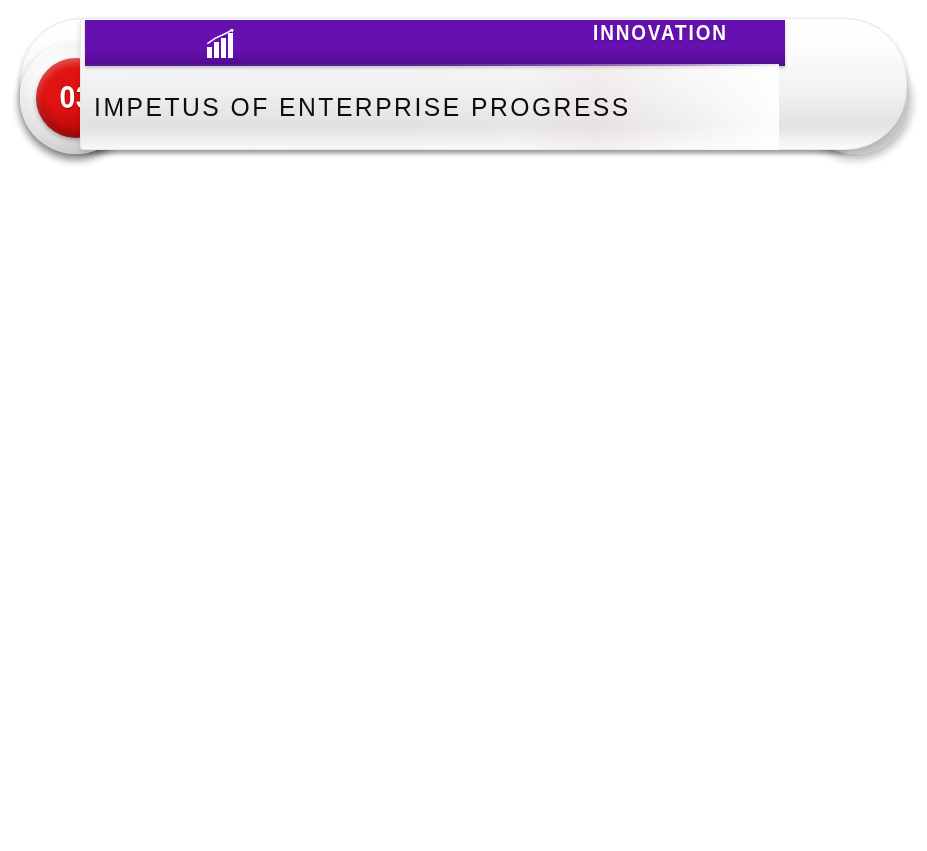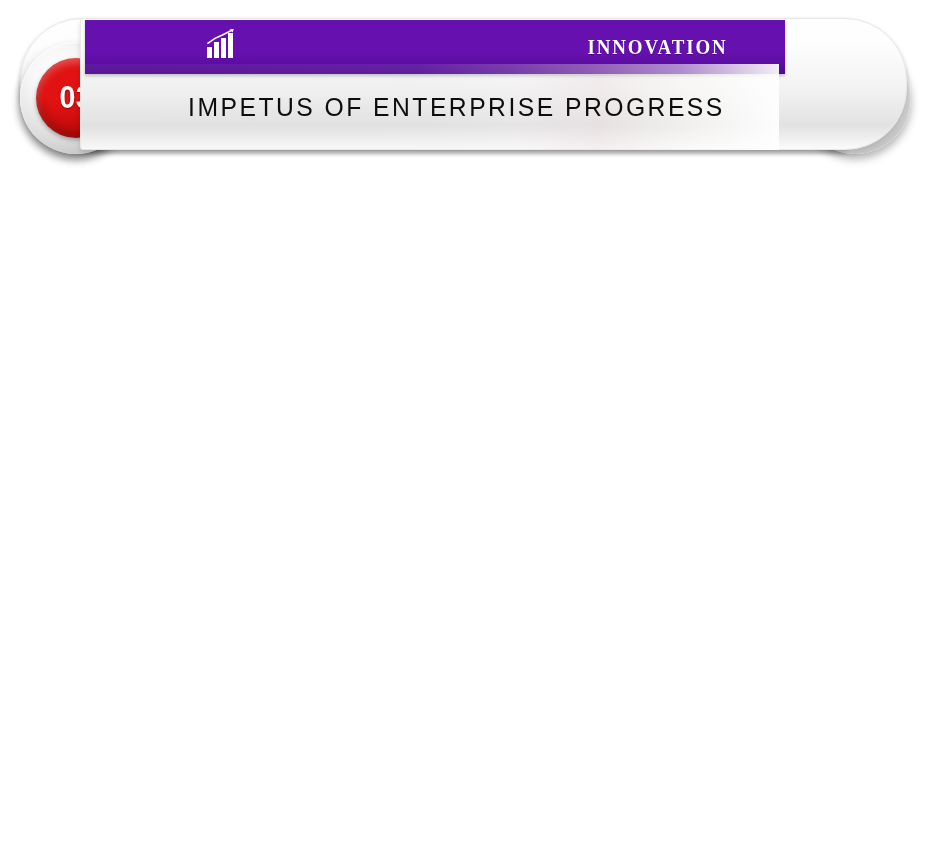--- a/index.html
+++ b/index.html
@@ -37,27 +37,26 @@
     border: 1px solid #e8e8e8;
     box-shadow: 0 3px 5px rgba(0,0,0,0.13);
   }
   .plate.left-cap  { border-radius: 62px 3px 3px 62px; }
   .plate.right-cap { border-radius: 3px 62px 62px 3px; }
 
   
   .titlebar {
     position: absolute;
     top: 20px;
-    height: 54px;
+    height: 46px;
     box-sizing: border-box;
     color: #ffffff;
     display: flex;
-    align-items: center;
+    align-items: flex-start;
     box-shadow: 0 2px 3px rgba(0,0,0,0.22);
-    font-family: Liberation Serif, serif;
   }
   .titlebar .bar-label {
     font-size: 22px;
     font-weight: bold;
     letter-spacing: 2.2px;
     white-space: nowrap;
     transform: scaleX(0.86);
     text-shadow: 0 1px 1px rgba(0,0,0,0.25);
   }
   .titlebar .bar-icon {
@@ -140,21 +139,21 @@
   .layout-left .bar-icon  { left: 550px; top: 8px; }
   .layout-left .bodystrip { left: 148px; width: 699px; top: 64px; }
   .layout-left .body-text { margin-left: 52px; }
   .layout-left .badge     { left: 20px;  top: 42px; }
 
   
   .layout-right .plate     { left: 80px;  width: 827px; }
   .layout-right .titlebar  { left: 85px;  width: 700px; justify-content: flex-end; }
   .layout-right .bar-label { margin-right: 46px; }
   .layout-right .bar-icon  { left: 120px; top: 8px; }
-  .layout-right .bodystrip { left: 80px;  width: 699px; top: 64px; justify-content: flex-end; }
+  .layout-right .bodystrip { left: 80px;  width: 699px; top: 64px; justify-content: flex-start; }
   .layout-right .body-text { margin-right: 40px; }
   .layout-right .badge     { left: 799px; top: 42px; }
   .layout-right .bodystrip {
     background:
       linear-gradient(to left,
         rgba(255,255,255,0.92) 0%,
         rgba(250,248,246,0.55) 14%,
         rgba(236,222,224,0.40) 26%,
         rgba(244,238,240,0.22) 38%,
         rgba(216,216,218,0.10) 52%,

